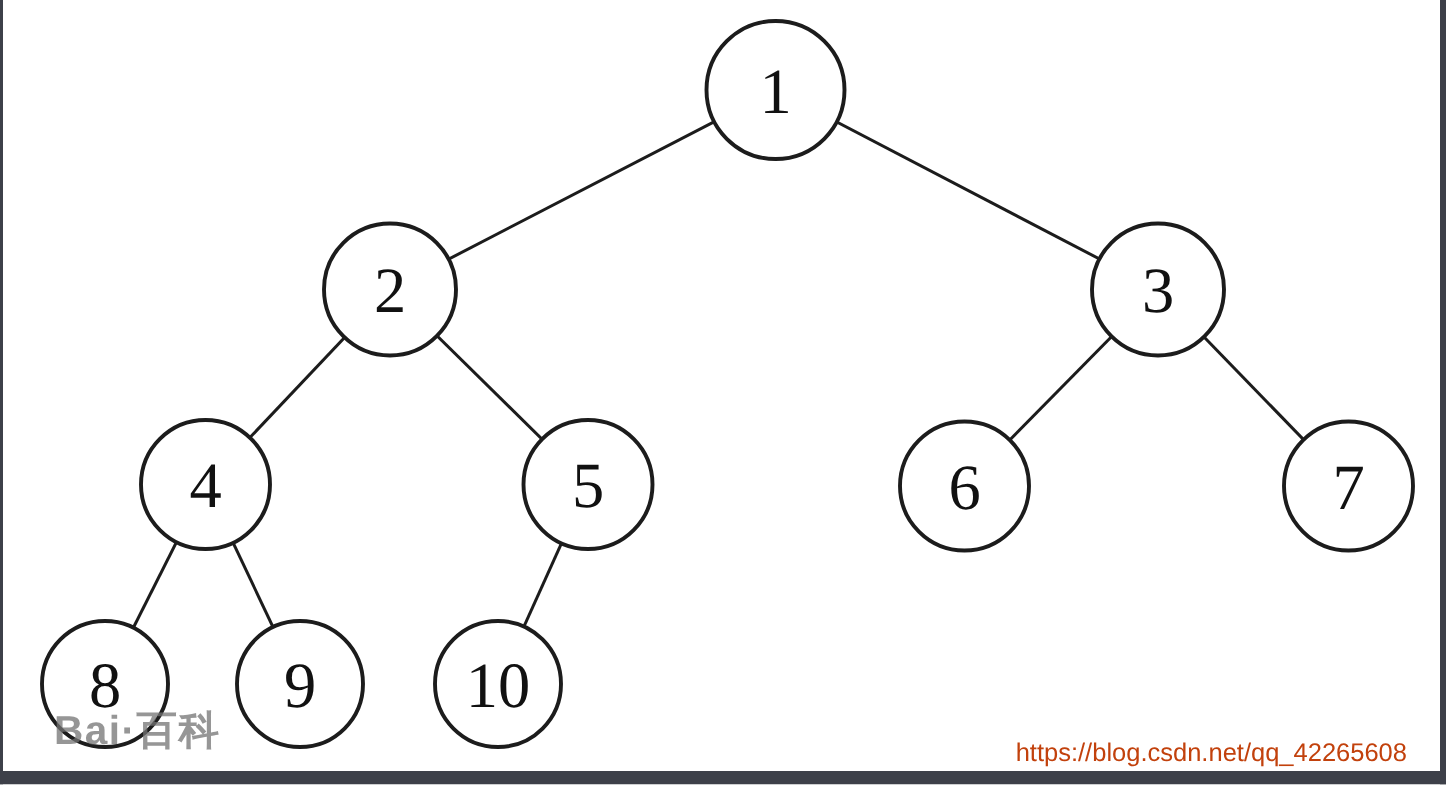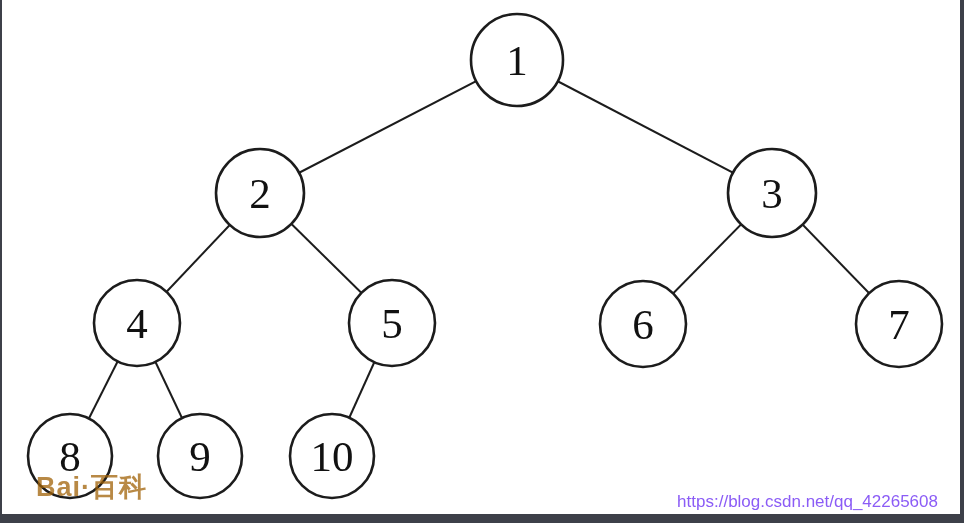--- a/index.html
+++ b/index.html
@@ -42,32 +42,32 @@
     text-anchor: middle;
   }
   .wm-baidu {
     position: absolute;
     left: 34px;
     top: 469px;
     font-family: "Liberation Sans", sans-serif;
     font-size: 27px;
     font-weight: bold;
     letter-spacing: 1px;
-    color: #a16207;
+    color: #737373;
     opacity: 0.75;
     pointer-events: none;
     white-space: nowrap;
   }
   .wm-csdn {
     position: absolute;
     right: 22px;
     top: 492px;
     font-family: "Liberation Sans", sans-serif;
     font-size: 17px;
-    color: #8b5cf6;
+    color: #c2410c;
     pointer-events: none;
     white-space: nowrap;
   }
 </style>
 </head>
 <body>
 
 <div class="canvas">
   <svg class="tree" viewBox="0 0 958 514" xmlns="http://www.w3.org/2000/svg">
       <line x1="515" y1="60" x2="258" y2="193" stroke="#1c1c1c"></line>

